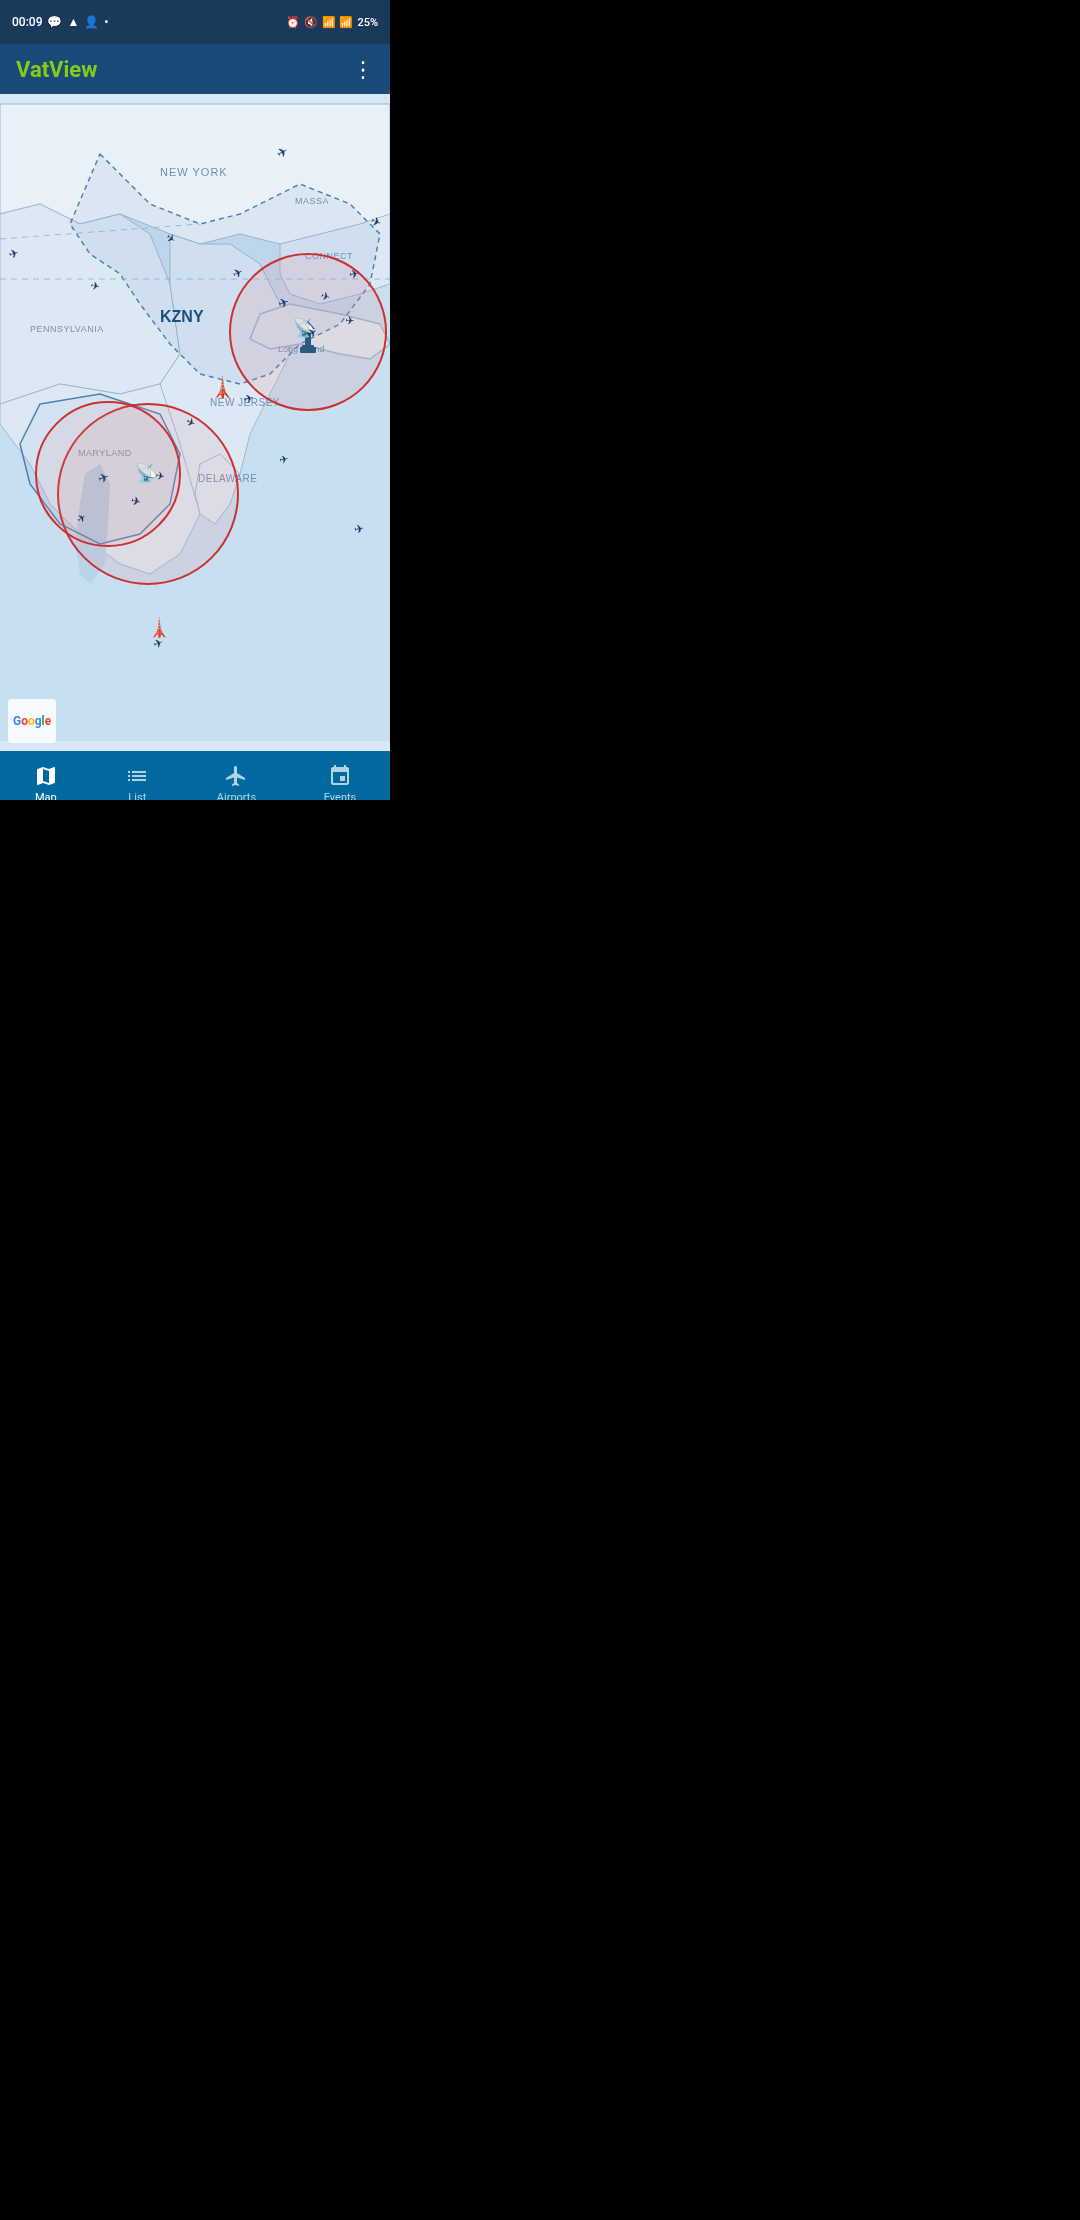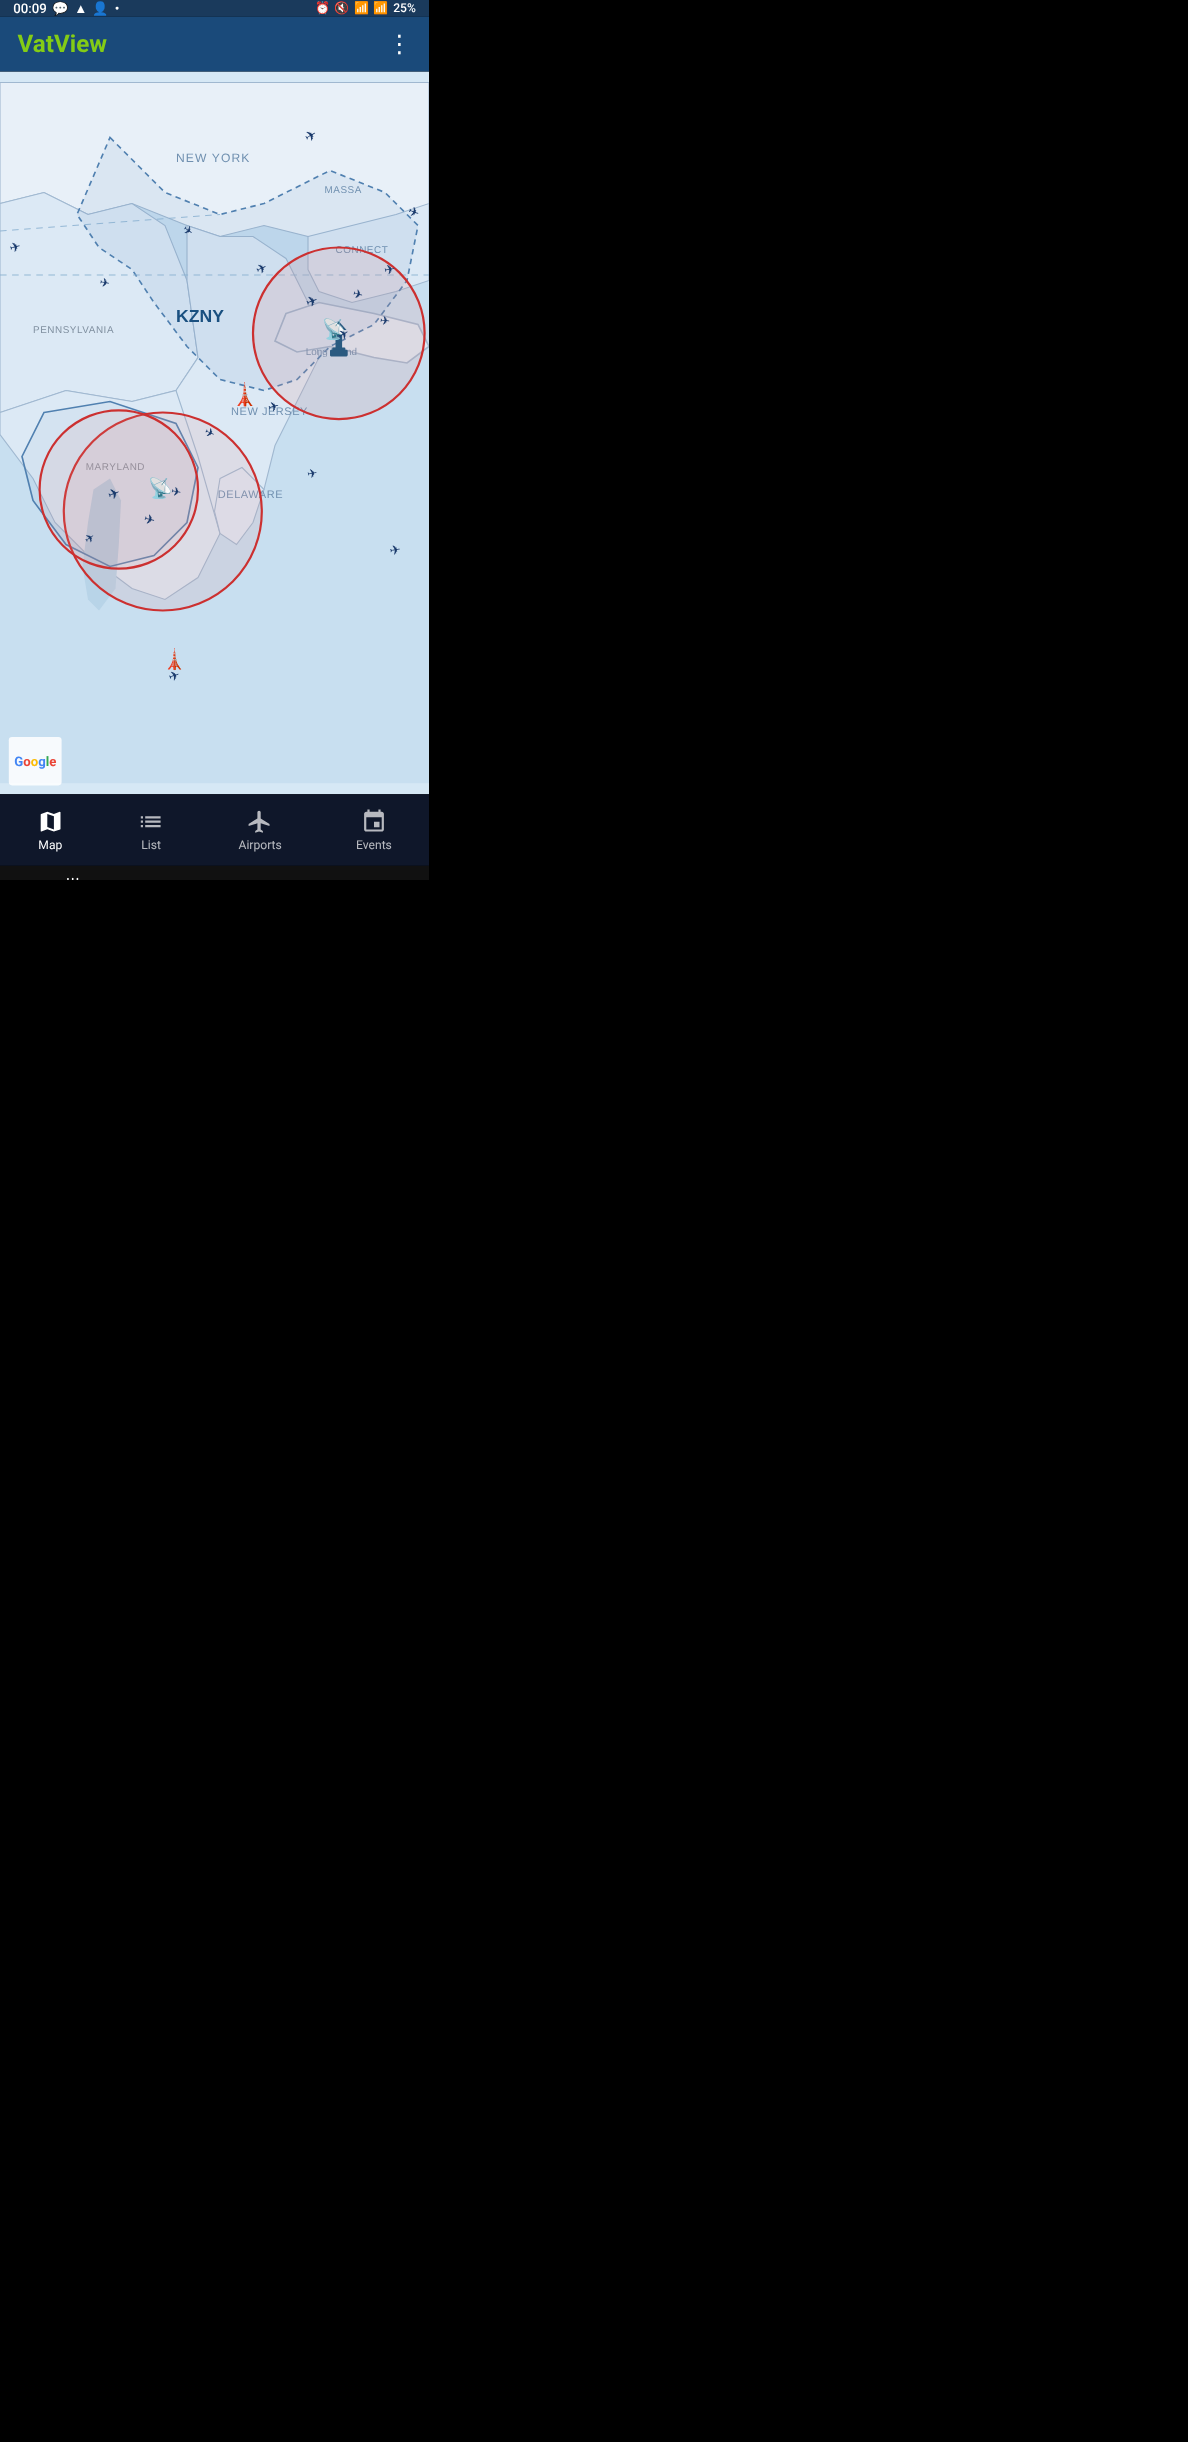--- a/index.html
+++ b/index.html
@@ -10,21 +10,21 @@
       height: 800px;
       font-family: 'Roboto', Arial, sans-serif;
       background: #000;
       overflow: hidden;
       position: relative;
     }
 
     
     .status-bar {
       width: 100%;
-      height: 15px;
+      height: 44px;
       background: #1a3a5c;
       display: flex;
       align-items: center;
       justify-content: space-between;
       padding: 0 12px;
       color: white;
       font-size: 12px;
       font-weight: 500;
       z-index: 100;
       position: relative;
@@ -67,21 +67,21 @@
     
     .map-svg {
       width: 100%;
       height: 100%;
     }
 
     
     .bottom-nav {
       width: 100%;
       height: 65px;
-      background: #0f172a;
+      background: #0369a1;
       display: flex;
       align-items: center;
       justify-content: space-around;
       position: relative;
       z-index: 100;
     }
     .nav-item {
       display: flex;
       flex-direction: column;
       align-items: center;

